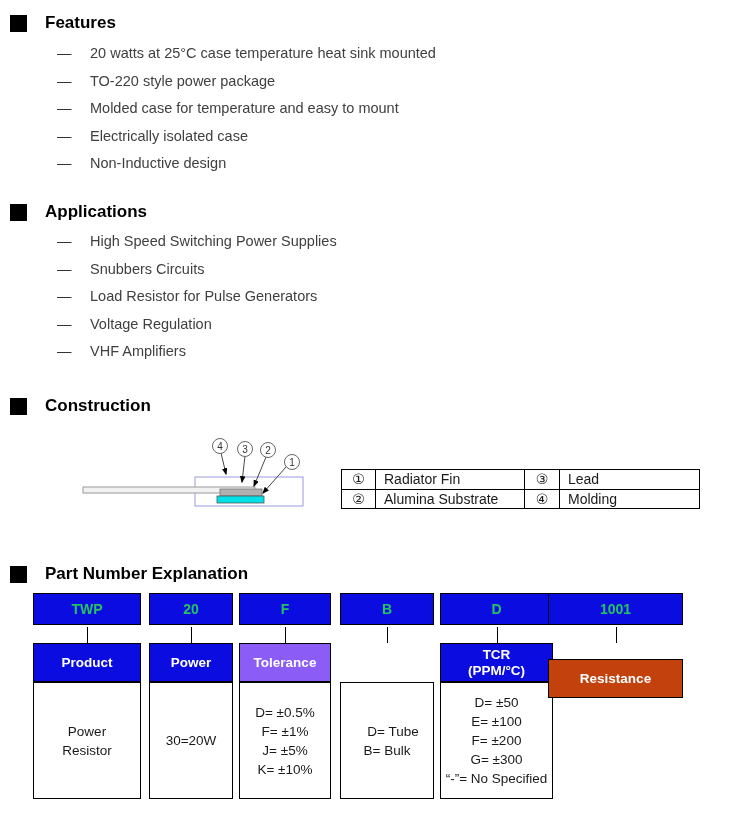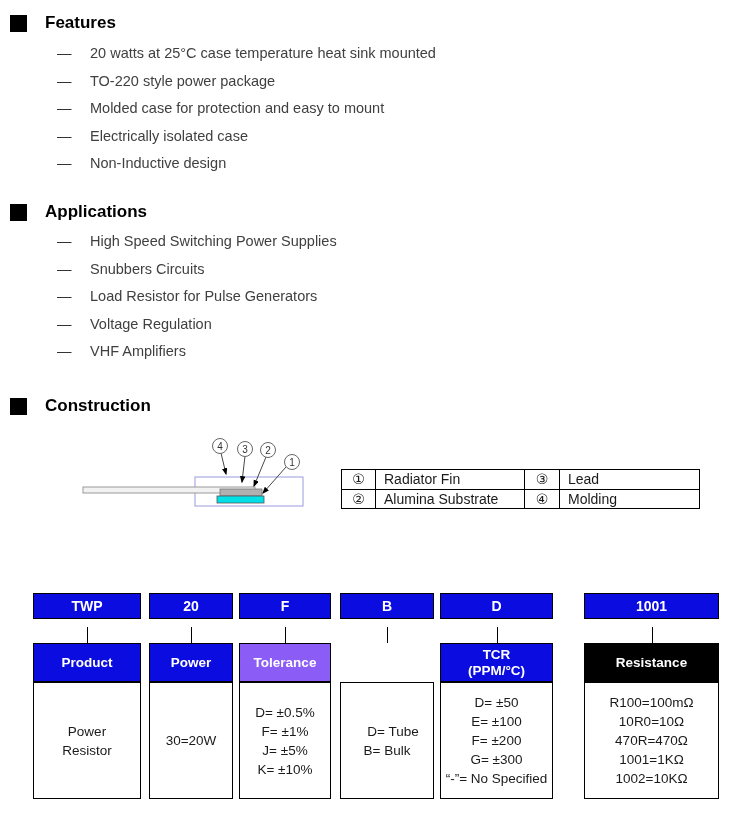--- a/index.html
+++ b/index.html
@@ -51,26 +51,26 @@
   .legend col.c-txt2 { width: 140px; }
 
   
   .pn-wrap { position: absolute; left: 0; top: 593px; width: 741px; height: 215px; }
   .pn-col { position: absolute; top: 0; height: 210px; }
   .pn-col:nth-child(1) { left: 33px;  width: 108px; }
   .pn-col:nth-child(2) { left: 149px; width: 84px;  }
   .pn-col:nth-child(3) { left: 239px; width: 92px;  }
   .pn-col:nth-child(4) { left: 340px; width: 94px;  }
   .pn-col:nth-child(5) { left: 440px; width: 113px; }
-  .pn-col:nth-child(6) { left: 584px; width: 135px; }
+  .pn-col:nth-child(6) { left: 548px; width: 135px; }
 
   .pn-code {
-    position: absolute; top: 0; left: 0; right: 0; height: 26px;
+    position: absolute; top: 0; left: 0; right: 0; height: 32px;
     border: 1px solid #000;
-    color: #ffffff; font-weight: bold; font-size: 14px;
+    color: #22c55e; font-weight: bold; font-size: 14px;
     display: flex; align-items: center; justify-content: center;
   }
   .pn-connector {
     position: absolute; top: 34px; left: 50%; height: 16px; width: 0;
     border-left: 1.5px solid #000;
   }
   .pn-label {
     position: absolute; top: 50px; left: 0; right: 0; height: 39px;
     border: 1px solid #000;
     color: #fff; font-weight: bold; font-size: 13.5px; line-height: 16px;
@@ -97,21 +97,21 @@
       <div class="bullet-row">
         <span class="dash">—</span>
         <span class="b-text">20 watts at 25°C case temperature heat sink mounted</span>
       </div>
       <div class="bullet-row">
         <span class="dash">—</span>
         <span class="b-text">TO-220 style power package</span>
       </div>
       <div class="bullet-row">
         <span class="dash">—</span>
-        <span class="b-text">Molded case for protection and easy to mount</span>
+        <span class="b-text">Molded case for temperature and easy to mount</span>
       </div>
       <div class="bullet-row">
         <span class="dash">—</span>
         <span class="b-text">Electrically isolated case</span>
       </div>
       <div class="bullet-row">
         <span class="dash">—</span>
         <span class="b-text">Non-Inductive design</span>
       </div>
     </div>
@@ -194,20 +194,24 @@
         </tr>
         <tr>
           <td class="sym">②</td>
           <td>Alumina Substrate</td>
           <td class="sym">④</td>
           <td>Molding</td>
         </tr>
       </tbody>
   </table>
 
+  <div class="sec-head head-partnumber">
+    <span class="sq"></span>
+    <span class="sec-title">Part Number Explanation</span>
+  </div>
 
   <div class="pn-wrap" id="pn-wrap">
       <div class="pn-col">
         <div class="pn-code" style="background: rgb(11, 12, 224);">TWP</div>
         <div class="pn-connector"></div>
         <div class="pn-label" style="background: rgb(11, 12, 224);">Product</div>
         <div class="pn-detail">
           <div style="white-space: pre-line;">Power
 Resistor</div>
         </div>
@@ -248,24 +252,17 @@
           <div style="white-space: pre-line;">D= ±50</div>
           <div style="white-space: pre-line;">E= ±100</div>
           <div style="white-space: pre-line;">F= ±200</div>
           <div style="white-space: pre-line;">G= ±300</div>
           <div style="white-space: pre-line;">“-”= No Specified</div>
         </div>
       </div>
       <div class="pn-col">
         <div class="pn-code" style="background: rgb(11, 12, 224);">1001</div>
         <div class="pn-connector"></div>
-        <div class="pn-label" style="background: #000000;">Resistance</div>
-        <div class="pn-detail">
-          <div style="white-space: pre-line;">R100=100mΩ</div>
-          <div style="white-space: pre-line;">10R0=10Ω</div>
-          <div style="white-space: pre-line;">470R=470Ω</div>
-          <div style="white-space: pre-line;">1001=1KΩ</div>
-          <div style="white-space: pre-line;">1002=10KΩ</div>
-        </div>
+        <div class="pn-label" style="background: #c2410c; margin-top: 16px;">Resistance</div>
       </div>
     </div>
 
 </div>
 
 </body></html>

